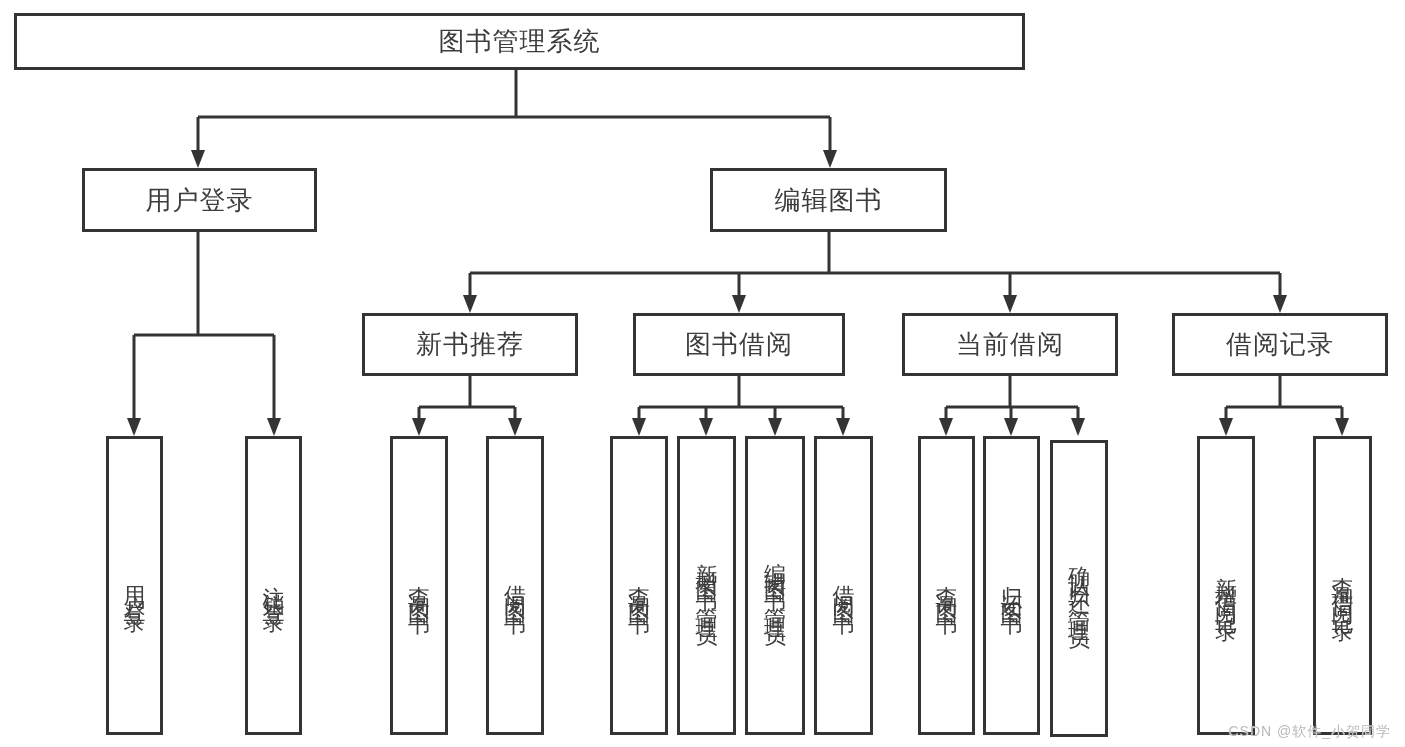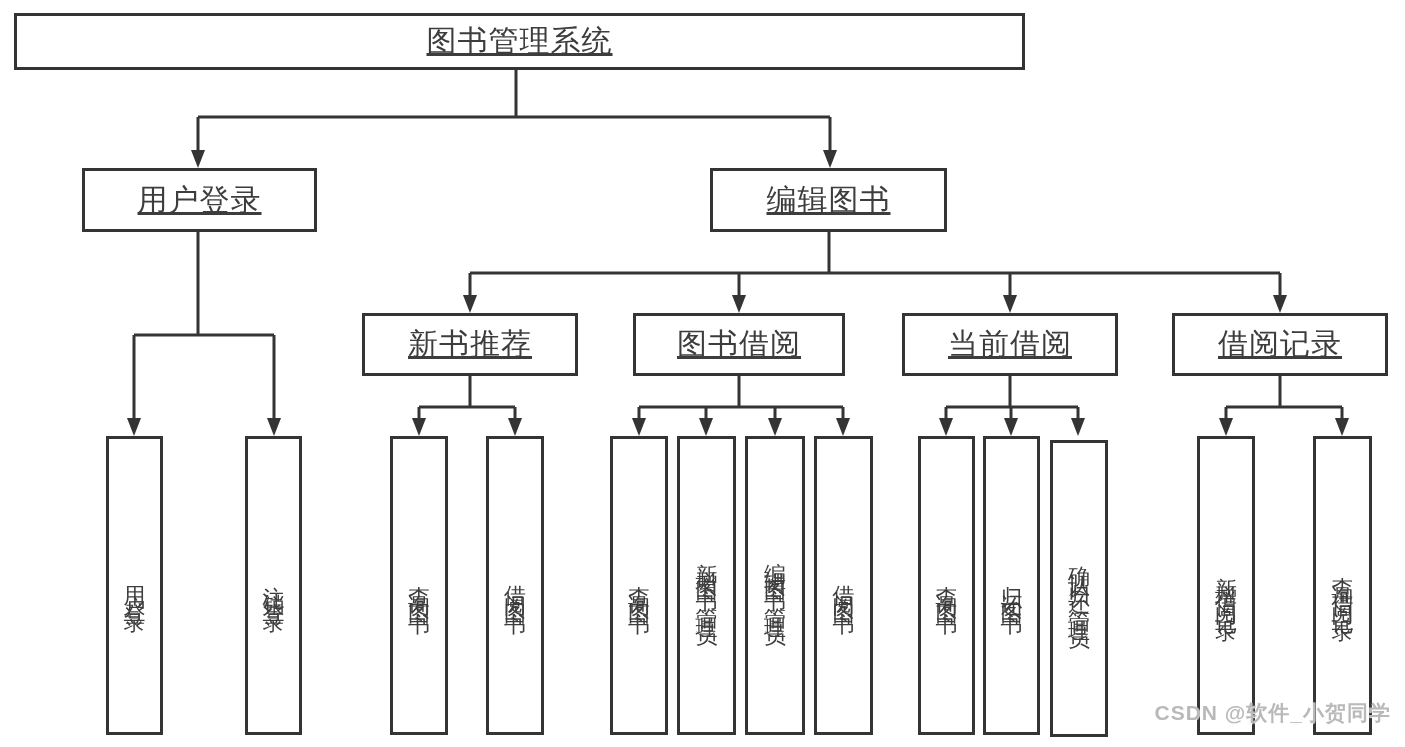--- a/index.html
+++ b/index.html
@@ -25,38 +25,37 @@
   }
   .node {
     position: absolute;
     border: 3px solid var(--line);
     background: #fff;
     color: var(--text);
     display: flex;
     align-items: center;
     justify-content: center;
   }
-  .node.h { font-size: 30px; letter-spacing: 1px; text-decoration: underline; }
+  .node.h { font-size: 26px; letter-spacing: 1px; }
   .node.v span {
     writing-mode: vertical-rl;
     text-orientation: mixed;
     font-size: 22px;
     line-height: 1.1;
     letter-spacing: 9px;
     white-space: nowrap;
   }
   .watermark {
     position: absolute;
     right: 14px;
-    bottom: 20px;
-    font-size: 21px;
+    bottom: 6px;
+    font-size: 14px;
     letter-spacing: 1px;
     color: var(--watermark);
     text-shadow: 0 1px 1px rgba(255,255,255,0.9);
-    font-weight: bold;
   }
 </style>
 </head>
 <body>
 
 <div class="stage">
 
   <svg class="connectors" width="1405" height="747" viewBox="0 0 1405 747" xmlns="http://www.w3.org/2000/svg">
     <g stroke="#343434" stroke-width="3" fill="none">
 

